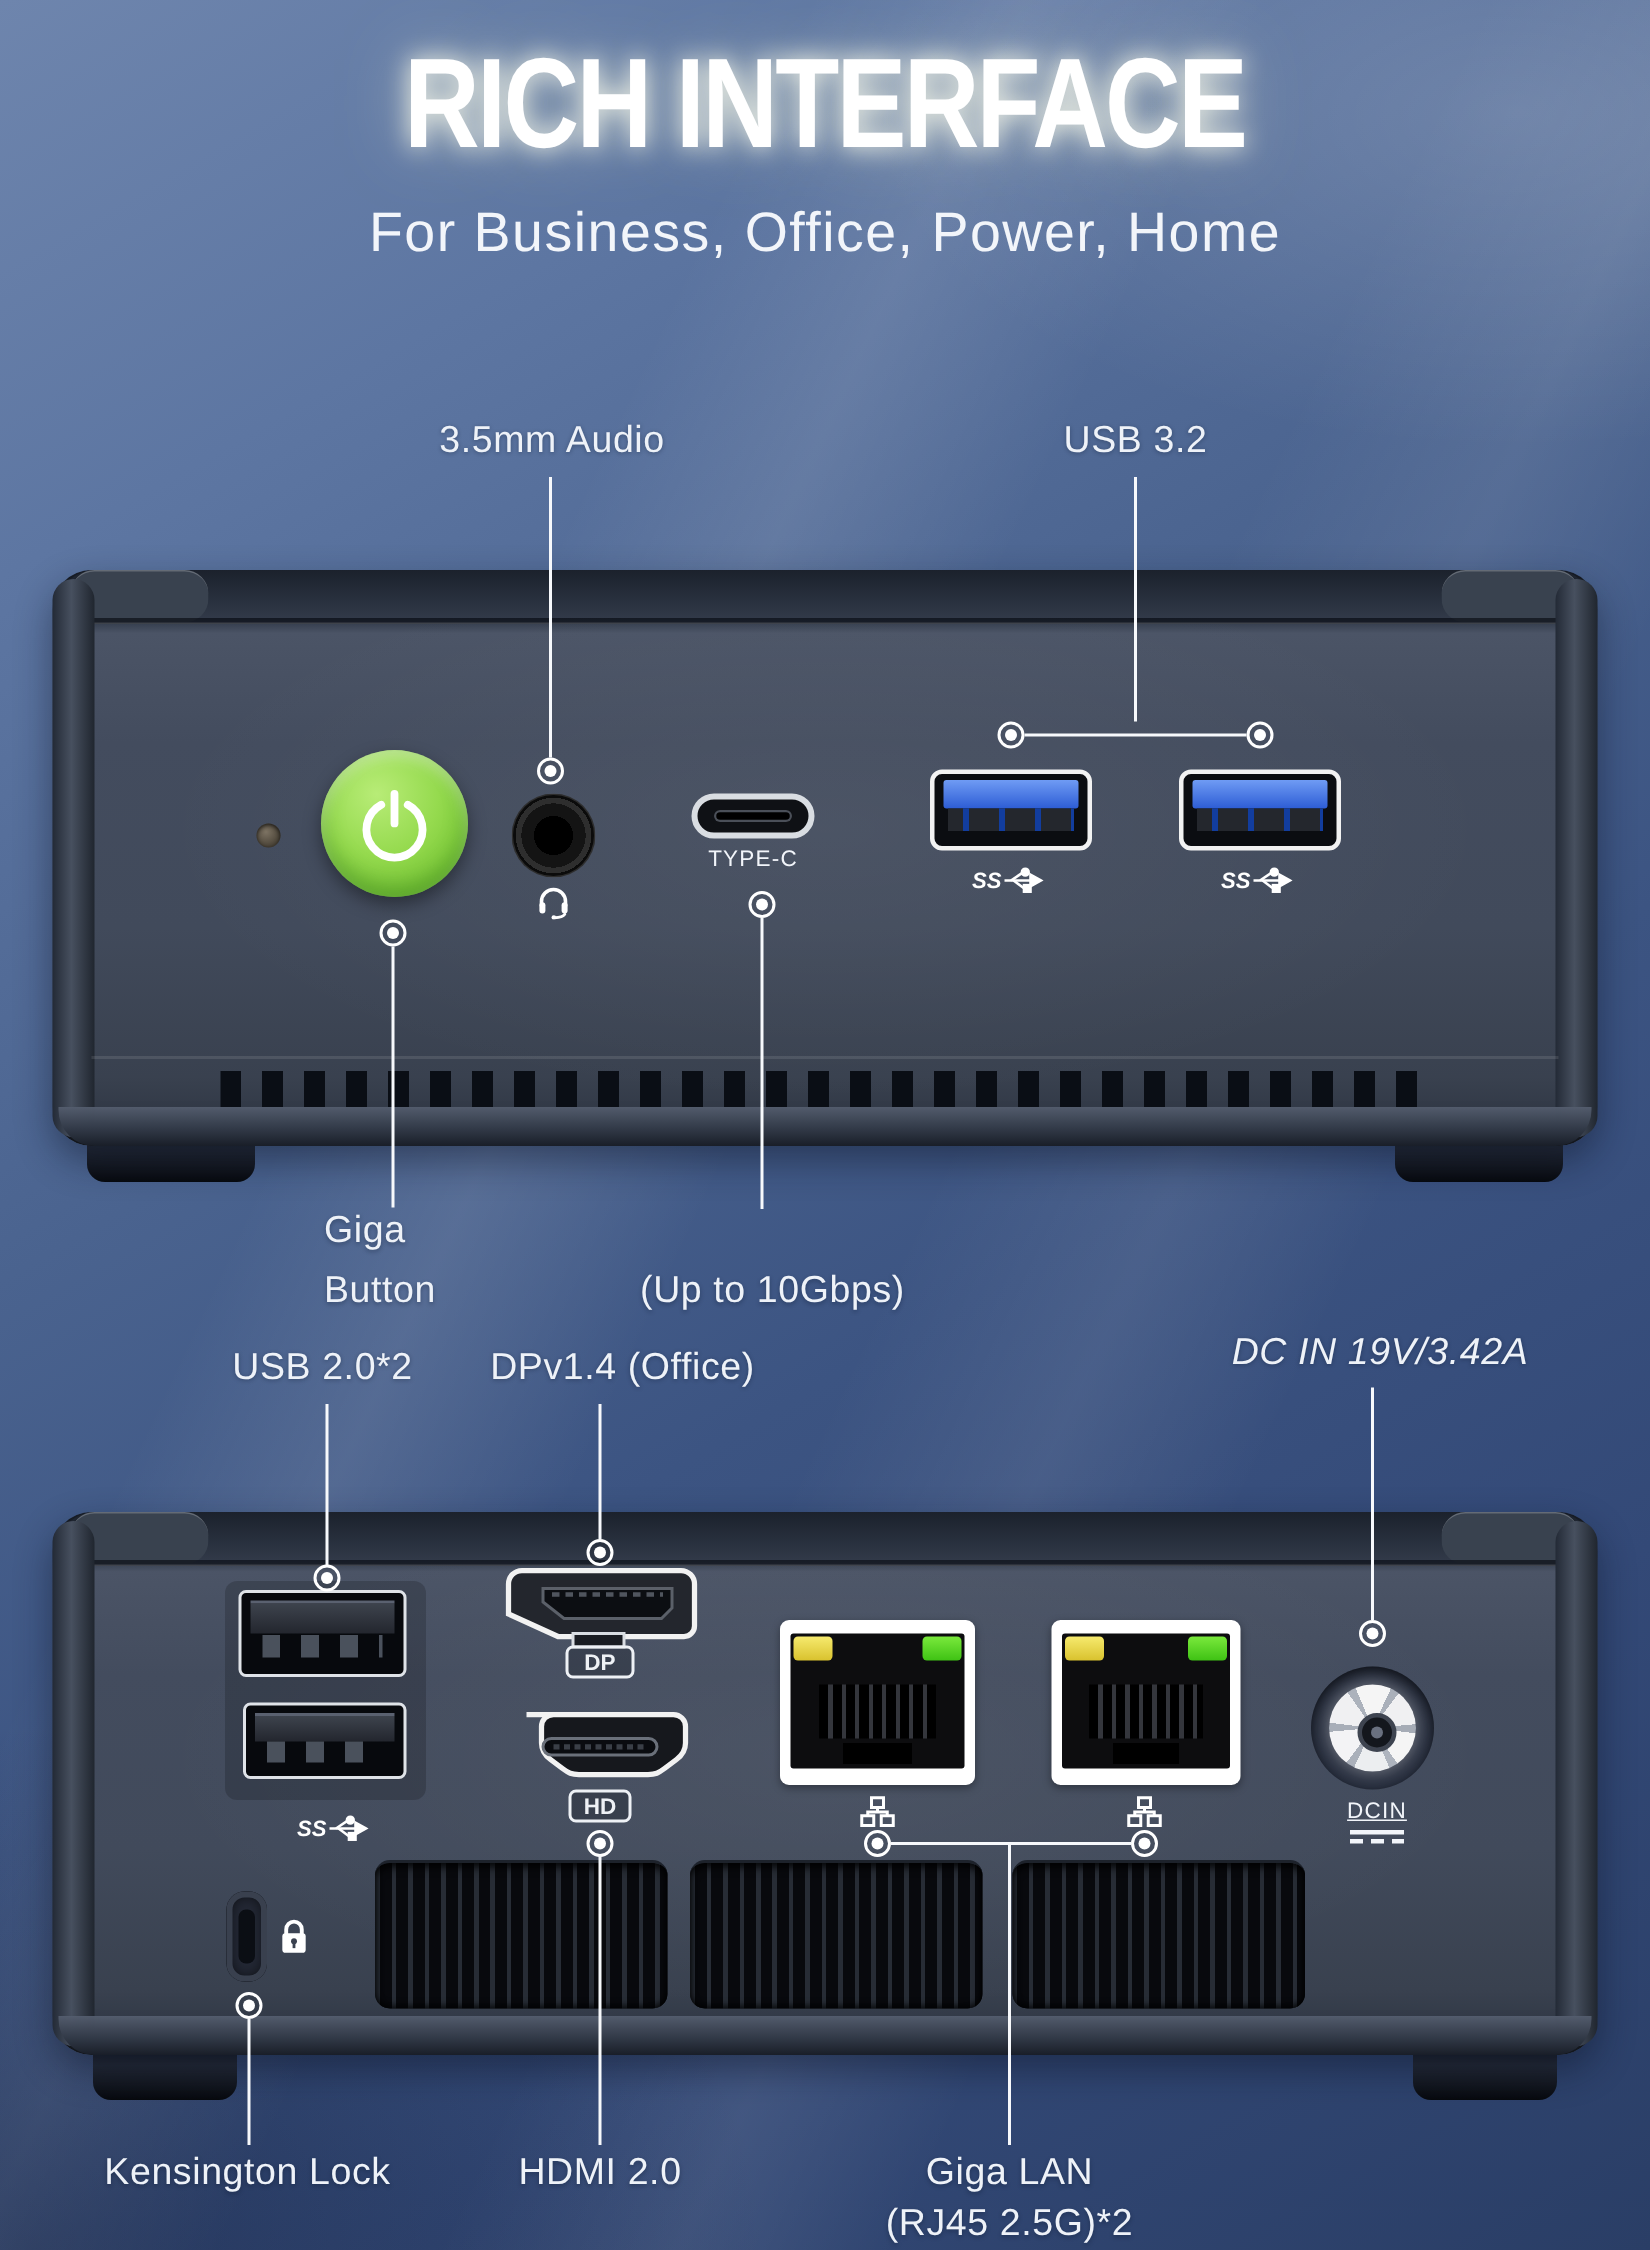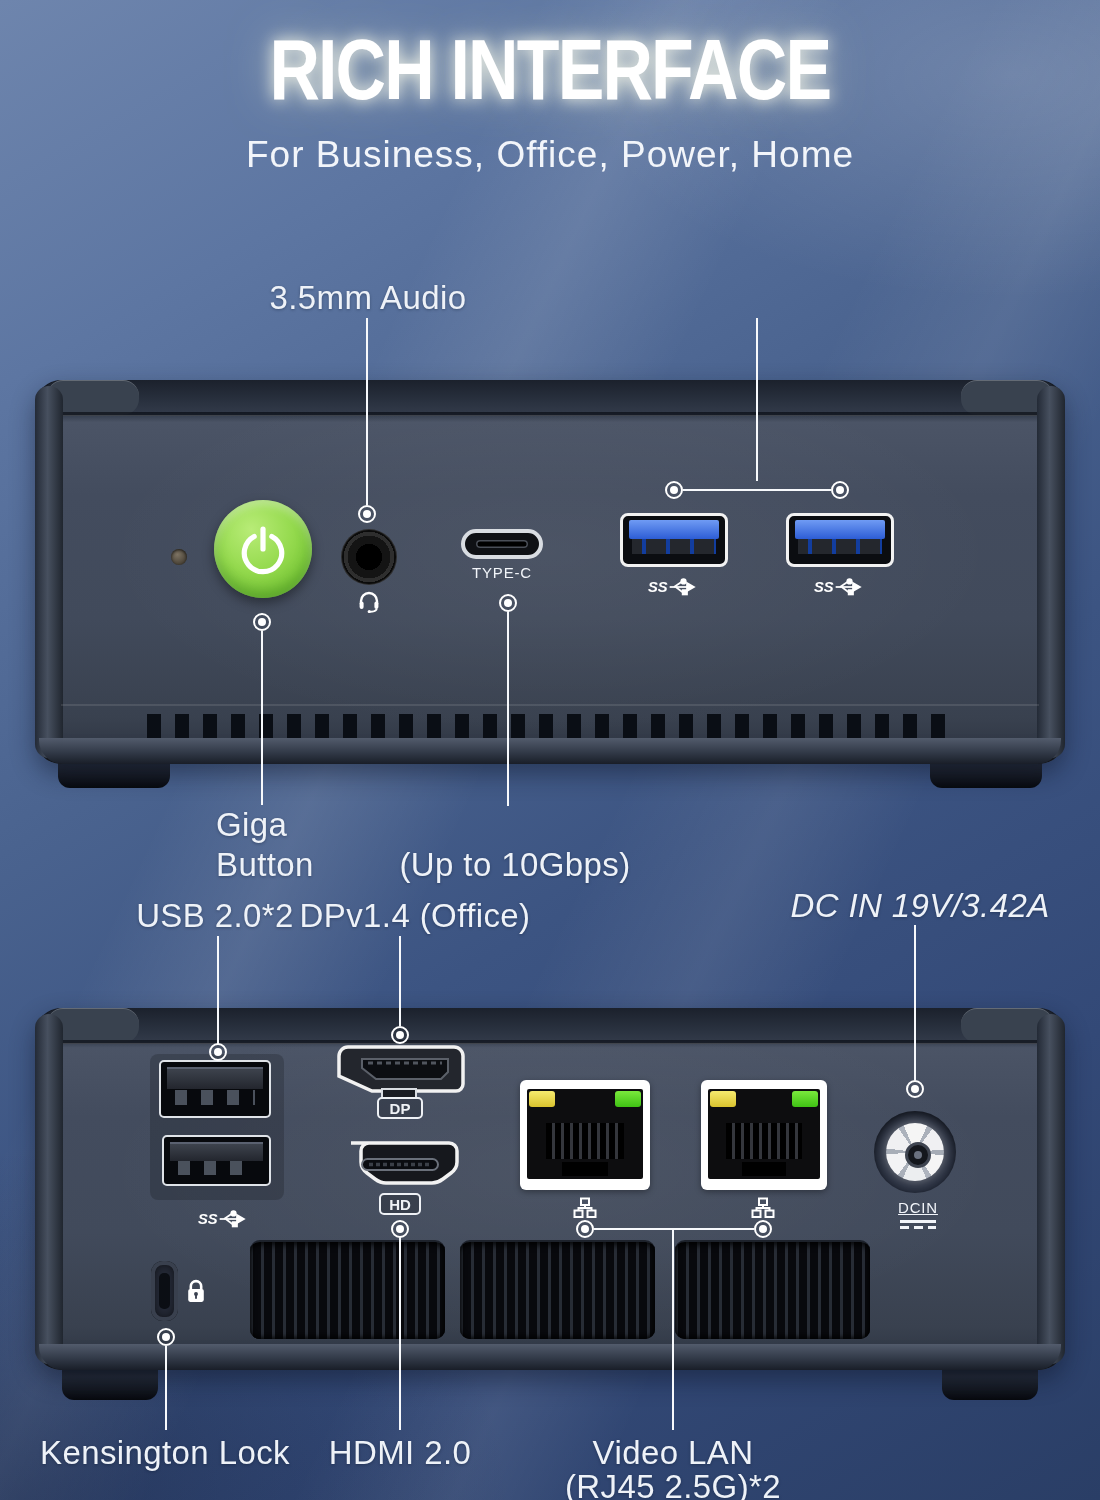--- a/index.html
+++ b/index.html
@@ -9,21 +9,21 @@
   .streak1{position:absolute;inset:0;background:linear-gradient(115deg,rgba(255,255,255,0) 30%,rgba(255,255,255,.10) 38%,rgba(255,255,255,0) 47%);}
   .streak2{position:absolute;inset:0;background:linear-gradient(115deg,rgba(255,255,255,0) 55%,rgba(255,255,255,.08) 64%,rgba(255,255,255,0) 72%);}
   .glowtr{position:absolute;inset:0;background:radial-gradient(ellipse 620px 320px at 92% 5%,rgba(255,255,255,.16),transparent 70%);}
   .shadebl{position:absolute;inset:0;background:radial-gradient(ellipse 700px 500px at 2% 100%,rgba(8,16,38,.35),transparent 70%);}
 
   .title{position:absolute;left:0;top:26px;width:1100px;text-align:center;color:#fff;}
   .title span{display:inline-block;font-size:76px;font-weight:700;letter-spacing:-2px;transform:scale(.92,1.12);
     text-shadow:0 0 16px rgba(255,255,238,.95),0 0 42px rgba(255,255,214,.5);}
   .subtitle{position:absolute;left:0;top:134px;width:1100px;text-align:center;color:#f2f5fa;font-size:37px;letter-spacing:1px;}
 
-  .lbl{position:absolute;color:#eef2f8;font-size:33px;letter-spacing:.4px;white-space:nowrap;text-align:center;
+  .lbl{position:absolute;color:#eef2f8;font-size:25px;letter-spacing:.4px;white-space:nowrap;text-align:center;
     text-shadow:0 1px 3px rgba(10,20,40,.35);}
   .vline{position:absolute;width:2px;background:#f7f9fc;}
   .hline{position:absolute;height:2px;background:#f7f9fc;}
   .node{position:absolute;width:18px;height:18px;border:2px solid #fff;border-radius:50%;box-sizing:border-box;}
   .node::after{content:'';position:absolute;left:50%;top:50%;width:8px;height:8px;margin:-4px 0 0 -4px;background:#fff;border-radius:50%;}
 
   .device{position:absolute;left:35px;width:1030px;}
   .foot{position:absolute;height:42px;background:linear-gradient(180deg,#12151e,#232935 45%,#07090e);border-radius:12px;}
   .body{position:absolute;left:0;top:0;width:1030px;border-radius:26px;
     background:radial-gradient(ellipse at 50% 45%,rgba(255,255,255,.05),transparent 62%),
@@ -261,20 +261,21 @@
         <rect x="9.1" y="16.2" width="1.8" height="3.8" fill="#3a4150"></rect>
       </svg>
 
       <div class="ventsR" style="left:215px;top:232px;width:195px;"></div>
       <div class="ventsR" style="left:425px;top:232px;width:195px;"></div>
       <div class="ventsR" style="left:640px;top:232px;width:195px;"></div>
     </div>
   </div>
 
   <div class="lbl" style="left:203px;top:279px;width:330px;">3.5mm Audio</div>
+  <div class="lbl" style="left:592px;top:279px;width:330px;">USB 3.2</div>
   <div class="vline" style="left:366px;top:318px;height:187px;"></div>
   <div class="node" style="left:358px;top:505px;"></div>
   <div class="vline" style="left:756px;top:318px;height:163px;"></div>
   <div class="hline" style="left:683px;top:489px;width:148px;"></div>
   <div class="node" style="left:665px;top:481px;"></div>
   <div class="node" style="left:831px;top:481px;"></div>
 
   <div class="node" style="left:253px;top:613px;"></div>
   <div class="vline" style="left:261px;top:631px;height:174px;"></div>
   <div class="lbl" style="left:216px;top:806px;text-align:left;">Giga</div>
@@ -295,19 +296,19 @@
   <div class="node" style="left:906px;top:1080px;"></div>
 
   <div class="node" style="left:391px;top:1220px;"></div>
   <div class="vline" style="left:399px;top:1237px;height:193px;"></div>
   <div class="lbl" style="left:235px;top:1434px;width:330px;">HDMI 2.0</div>
 
   <div class="node" style="left:576px;top:1220px;"></div>
   <div class="node" style="left:754px;top:1220px;"></div>
   <div class="hline" style="left:594px;top:1228px;width:160px;"></div>
   <div class="vline" style="left:672px;top:1230px;height:200px;"></div>
-  <div class="lbl" style="left:508px;top:1434px;width:330px;">Video LAN</div>
+  <div class="lbl" style="left:508px;top:1434px;width:330px;">Giga LAN</div>
   <div class="lbl" style="left:508px;top:1468px;width:330px;">(RJ45 2.5G)*2</div>
 
   <div class="node" style="left:157px;top:1328px;"></div>
   <div class="vline" style="left:165px;top:1346px;height:84px;"></div>
   <div class="lbl" style="left:0px;top:1434px;width:330px;">Kensington Lock</div>
 </div>
 
 </body></html>

